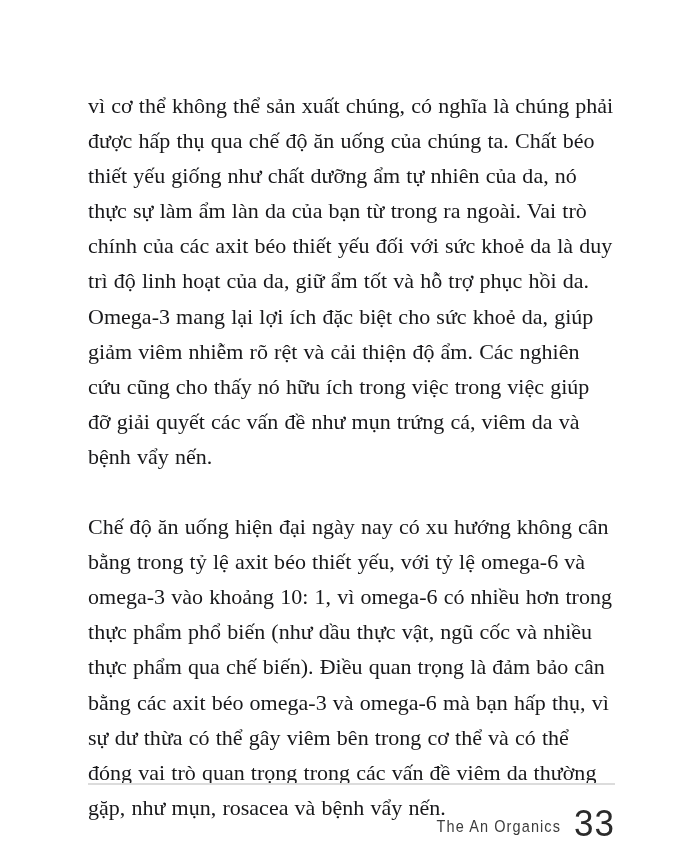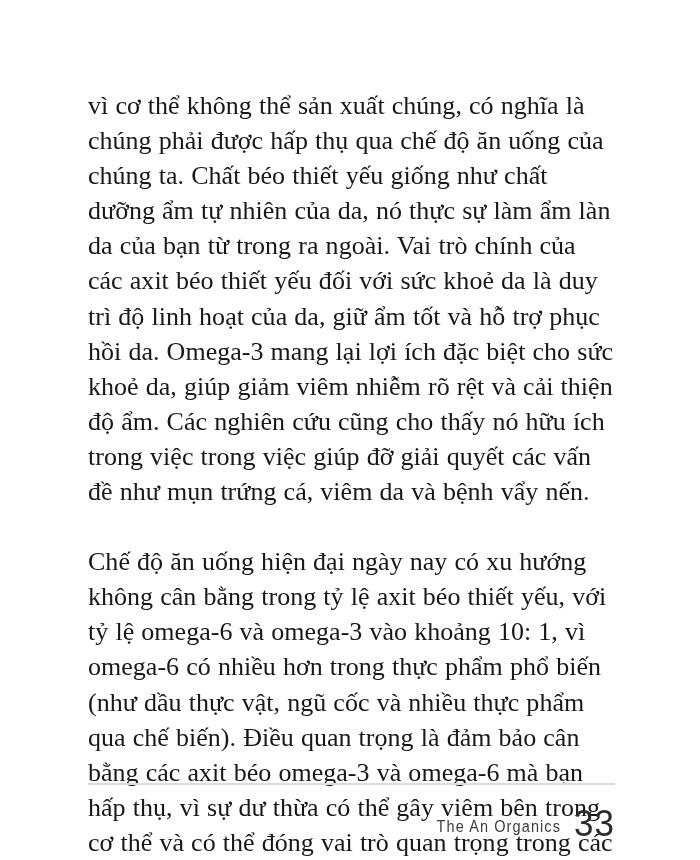--- a/index.html
+++ b/index.html
@@ -28,21 +28,21 @@
   
   .content {
     position: absolute;
     left: 88px;
     top: 88px;
     width: 527px;
   }
 
   .para {
     font-family: "Liberation Serif", "DejaVu Serif", serif;
-    font-size: 26px;
+    font-size: 22px;
     line-height: 35.1px;
     color: #18181a;
     margin: 0;
     text-align: left;
     letter-spacing: 0.02px;
     word-spacing: 0.6px;
     hyphens: none;
   }
 
   .para + .para {

